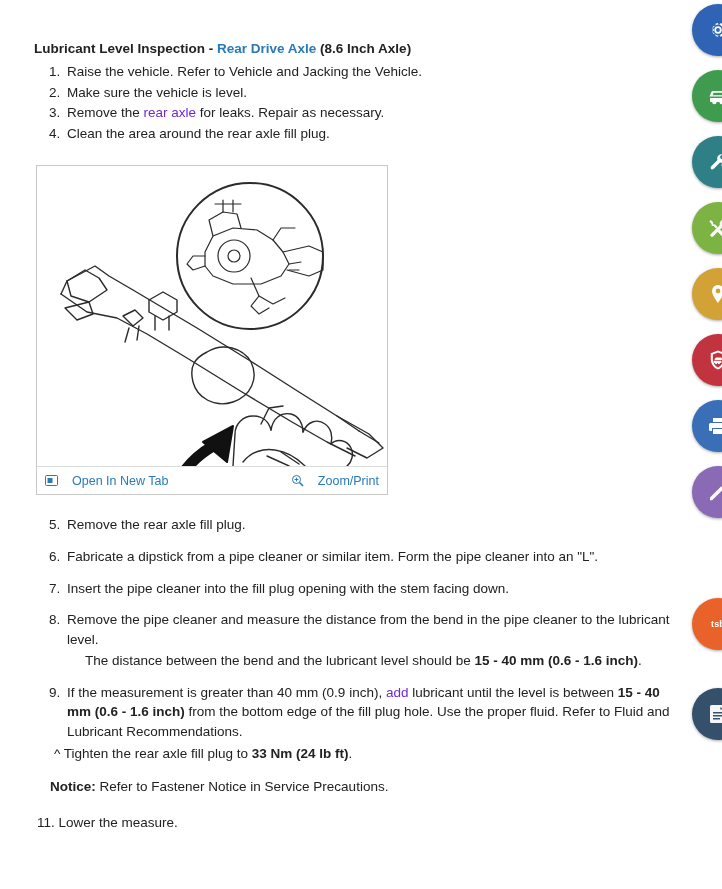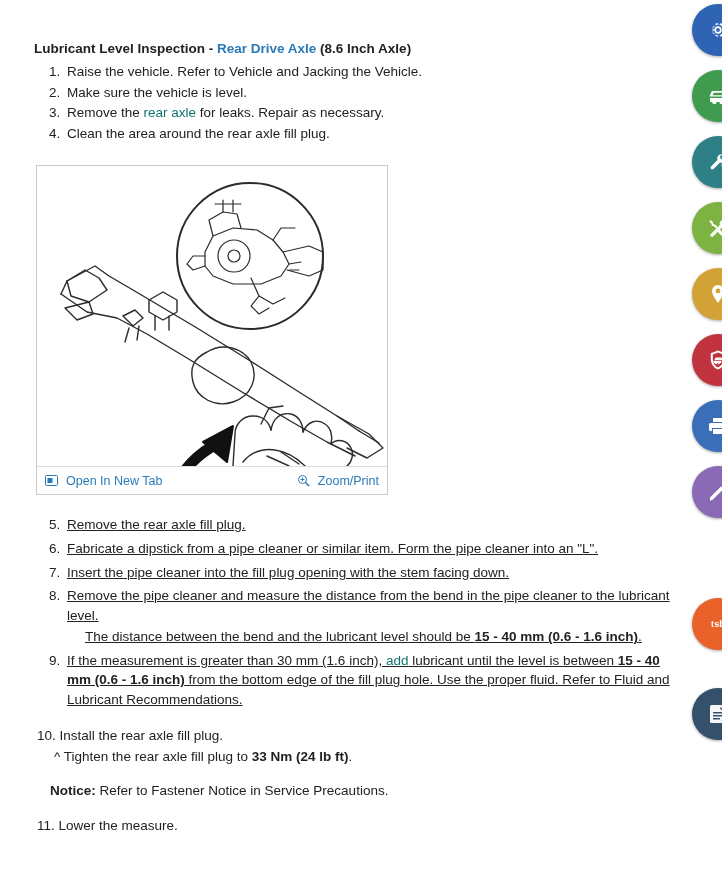--- a/index.html
+++ b/index.html
@@ -25,21 +25,21 @@
     box-sizing: border-box;
     padding: 24px 18px 0 34px;
   }
   .heading {
     font-size: 13.5px;
     margin: 0 0 4px 0;
     line-height: 1.35;
   }
   .heading b { font-weight: bold; }
   .link {
-    color: #0f766e;
+    color: #6d28d9;
   }
   .link-b {
     color: #2a7ab8;
     font-weight: bold;
   }
   ol.steps {
     margin: 0;
     padding: 0 0 0 30px;
     list-style-type: decimal;
   }
@@ -68,38 +68,37 @@
     justify-content: space-between;
     padding: 0 8px 0 8px;
     box-sizing: border-box;
     font-size: 12.5px;
   }
   .fig-bar a {
     color: #2a7ab8;
     text-decoration: none;
     display: inline-flex;
     align-items: center;
-    gap: 8px;
+    gap: 14px;
     cursor: pointer;
   }
   .icon-newtab svg, .icon-zoom svg { display: block; }
 
   .lower {
     margin-top: 20px;
   }
   ol.steps2 {
     margin: 0;
     padding: 0 0 0 30px;
     list-style-type: decimal;
   }
   ol.steps2 > li {
     line-height: 1.45;
-    margin: 4px 0 2px 0;
+    margin: 12px 0 2px 0;
     padding-left: 3px;
-    text-decoration: underline;
   }
   .sub {
     margin: 2px 0 2px 18px;
     line-height: 1.45;
   }
   .sub-caret {
     margin: 2px 0 2px 20px;
     line-height: 1.45;
   }
   .notice {
@@ -238,25 +237,24 @@
       </a>
     </div>
   </div>
 
   <div class="lower">
     <ol class="steps2" id="steps-after" start="5">
         <li><span class="flow"><span>Remove the rear axle fill plug.</span></span></li>
         <li><span class="flow"><span>Fabricate a dipstick from a pipe cleaner or similar item. Form the pipe cleaner into an "L".</span></span></li>
         <li><span class="flow"><span>Insert the pipe cleaner into the fill plug opening with the stem facing down.</span></span></li>
         <li><span class="flow"><span>Remove the pipe cleaner and measure the distance from the bend in the pipe cleaner to the lubricant level.</span></span><div class="sub"><span>The distance between the bend and the lubricant level should be </span><span class="b">15 - 40 mm (0.6 - 1.6 inch)</span><span>.</span></div></li>
-        <li><span class="flow"><span>If the measurement is greater than 30 mm (1.6 inch), </span><span class="link">add</span><span> lubricant until the level is between </span><span class="b">15 - 40 mm (0.6 - 1.6 inch)</span><span> from the bottom edge of the fill plug hole. Use the proper fluid. Refer to Fluid and Lubricant Recommendations.</span></span></li>
+        <li><span class="flow"><span>If the measurement is greater than 40 mm (0.9 inch), </span><span class="link">add</span><span> lubricant until the level is between </span><span class="b">15 - 40 mm (0.6 - 1.6 inch)</span><span> from the bottom edge of the fill plug hole. Use the proper fluid. Refer to Fluid and Lubricant Recommendations.</span></span></li>
       </ol>
 
     <div id="steps-tail">
-        <div class="plain-step"><span>10. </span><span><span>Install the rear axle fill plug.</span></span></div>
         <div class="sub-caret"><span>^  </span><span>Tighten the rear axle fill plug to </span><span class="b">33 Nm (24 lb ft)</span><span>.</span></div>
         <div class="notice"><span class="b">Notice:</span><span> Refer to Fastener Notice in Service Precautions.</span></div>
         <div class="plain-step"><span>11. </span><span><span>Lower the measure.</span></span></div>
       </div>
   </div>
 
 </div>
 
 <div id="rail">
     <div class="rail-btn" style="top: 4px; background: rgb(47, 100, 181);">

